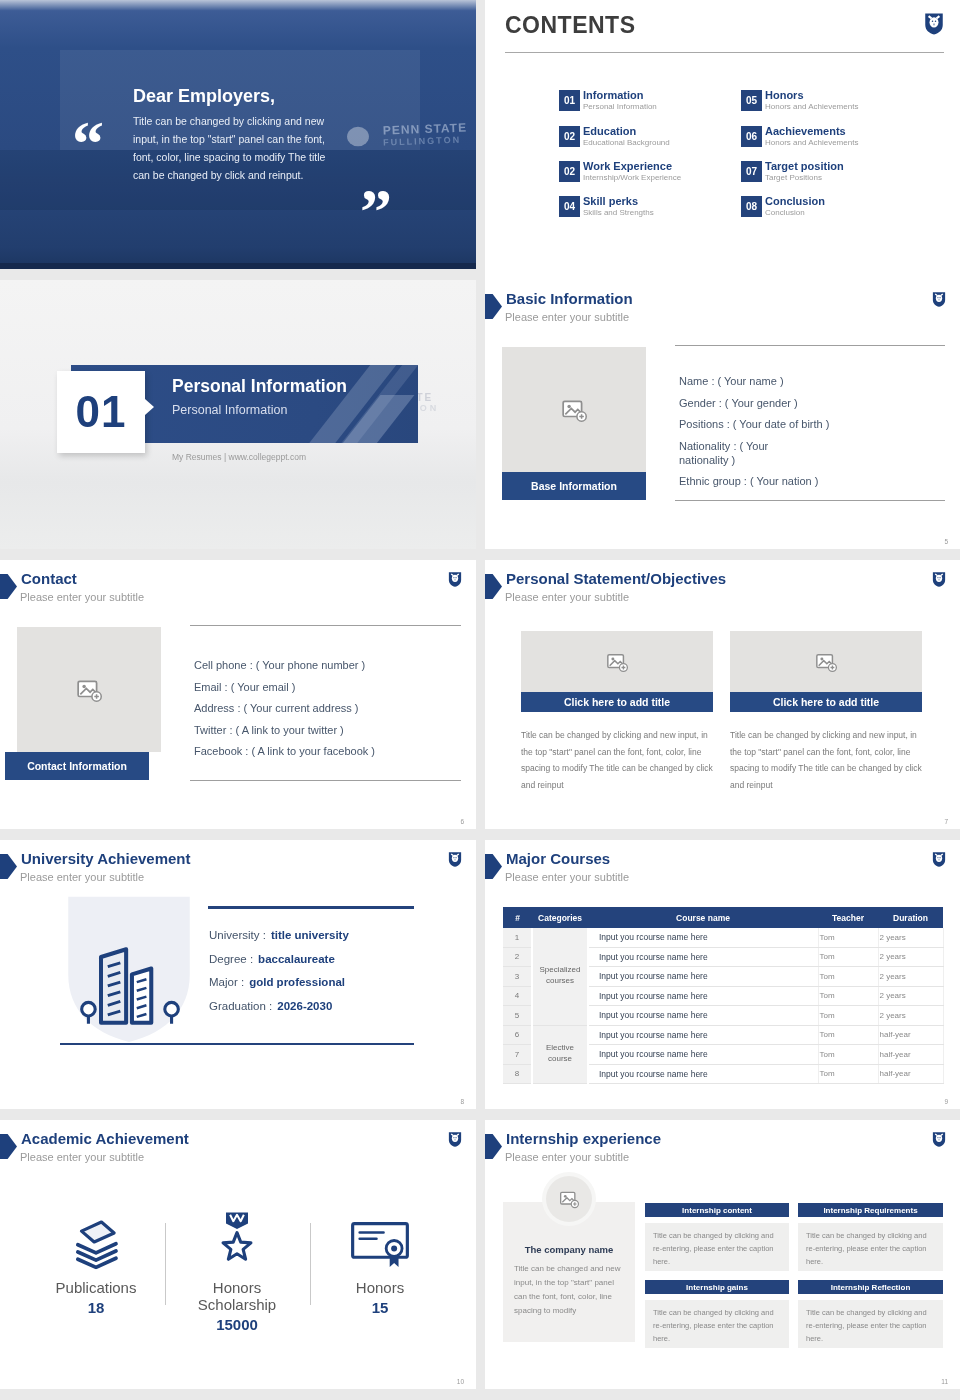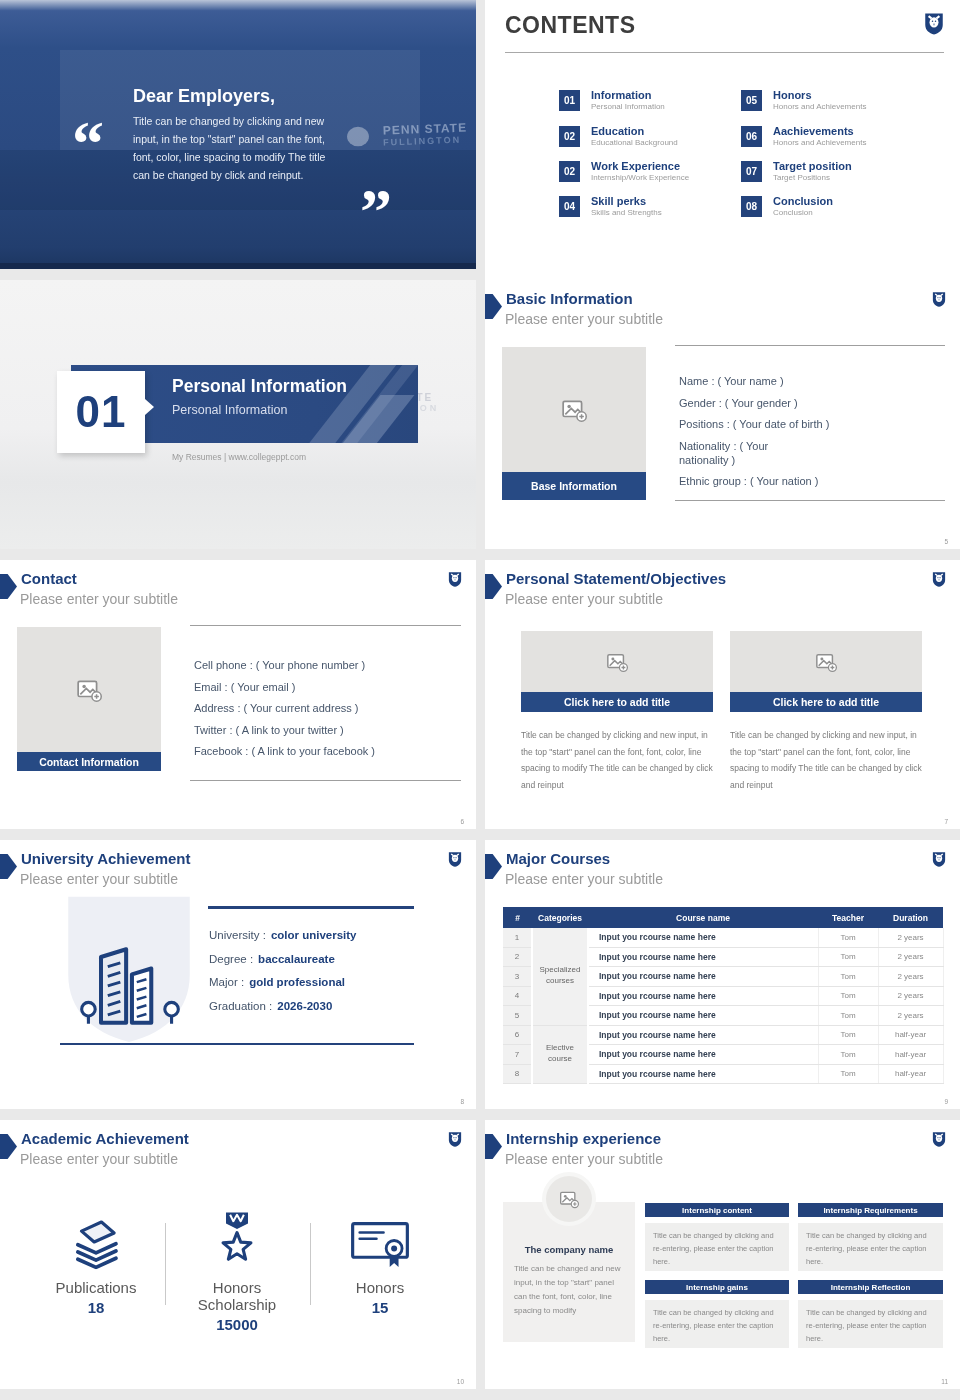--- a/index.html
+++ b/index.html
@@ -28,21 +28,21 @@
   .q-close{left:360px;top:196px}
   .cover-title{position:absolute;left:133px;top:86px;margin:0;font-size:18px;font-weight:bold;color:#fff}
   .cover-body{position:absolute;left:133px;top:112px;margin:0;font-size:10.5px;line-height:18px;color:#e8edf6;white-space:pre-line}
   .cover-bar{position:absolute;left:0;right:0;bottom:0;height:6px;background:#16294d}
 
   
   .contents-title{position:absolute;left:20px;top:12px;margin:0;font-size:23px;font-weight:bold;color:#3d3d3d;letter-spacing:.5px}
   .contents-rule{position:absolute;left:20px;right:16px;top:52px;height:1px;background:#a8a8a8}
   .toc-item{position:absolute;width:180px;display:flex}
   .toc-num{width:21px;height:21px;background:#24437c;color:#fff;font-size:10px;font-weight:bold;text-align:center;line-height:21px;flex:0 0 21px}
-  .toc-meta{margin-left:11px;margin-top:-1px}
+  .toc-meta{margin-left:3px;margin-top:-1px}
   .toc-title{font-size:11px;font-weight:bold;color:#1e407c}
   .toc-sub{font-size:8px;color:#9b9b9b;margin-top:1px}
   .contents-bar{position:absolute;left:0;right:0;bottom:0;height:7px;background:#24437c}
   .big-logo{position:absolute;right:16px;top:12px;width:20px;height:24px}
 
   
   .section{background:linear-gradient(180deg,#f4f4f4 0%,#f0f0f1 55%,#e7e8e9 75%,#eceded 100%)}
   .sec-banner{position:absolute;left:71px;top:85px;width:347px;height:78px;background:linear-gradient(100deg,#2d4d87 0%,#2b4a82 70%,#29477d 100%);overflow:hidden}
   .sec-stripe{position:absolute;background:rgba(190,203,224,0.55);transform:skewX(-38deg)}
   .sec-box{position:absolute;left:57px;top:91px;width:88px;height:82px;background:#fff;box-shadow:2px 3px 6px rgba(0,0,0,.18);display:flex;align-items:center;justify-content:center}
@@ -51,21 +51,21 @@
   .sec-title{position:absolute;left:172px;top:96px;margin:0;font-size:17.5px;font-weight:bold;color:#fff}
   .sec-sub{position:absolute;left:172px;top:123px;font-size:12.5px;color:#d9dfee}
   .sec-footer{position:absolute;left:172px;top:172px;font-size:8.5px;color:#9a9a9a}
   .sec-sign{position:absolute;left:378px;top:112px;color:#c6c9d2;font-weight:bold;opacity:.8}
   .sec-sign .l1{font-size:10px;letter-spacing:2px}
   .sec-sign .l2{font-size:9px;letter-spacing:3px;color:#d2d5dc}
 
   
   .hdr-arrow{position:absolute;left:0;top:14px;width:17px;height:25px;background:#1e407c;clip-path:polygon(0 0,45% 0,100% 50%,45% 100%,0 100%)}
   .hdr-title{position:absolute;left:20px;top:9px;margin:1px;font-size:15px;font-weight:bold;color:#1e407c}
-  .hdr-sub{position:absolute;left:20px;top:31px;font-size:14px;color:#9a9a9a}
+  .hdr-sub{position:absolute;left:20px;top:31px;font-size:11px;color:#9a9a9a}
   .hdr-logo{position:absolute;right:14px;top:11px;width:14px;height:17px}
   .pagenum{position:absolute;right:12px;bottom:4px;font-size:6.5px;color:#999}
 
   
   .ph{position:absolute;background:#e3e2e0;display:flex;align-items:center;justify-content:center;color:#8f8f8f}
   .cap{position:absolute;background:#274a84;color:#fff;font-weight:bold;font-size:10.5px;display:flex;align-items:center;justify-content:center}
 
   
   .line-rule{position:absolute;height:1px;background:#9f9f9f}
   .fields{position:absolute;left:194px;top:94px;font-size:11px;color:#47566b}
@@ -86,22 +86,22 @@
   .u-row{font-size:11.5px;margin-bottom:11.5px}
   .u-label{color:#44546a}
   .u-value{color:#1e407c;font-weight:bold;margin-left:5px}
 
   
   .ctable{position:absolute;left:18px;top:67px;width:440px;border-collapse:collapse;table-layout:fixed}
   .ctable th{background:#24437c;color:#fff;font-size:8.5px;font-weight:bold;height:19px;border:none}
   .ctable td{height:16.5px;border-bottom:1px solid #e4e4e4;border-right:1px solid #efefef}
   .td-num{background:#f1f1f1;color:#7a7a7a;font-size:8px;text-align:center;border-right:2px solid #fff !important}
   .td-cat{background:#f1f1f1;color:#666;font-size:8px;text-align:center;line-height:1.35;border-right:2px solid #fff !important}
-  .td-course{font-weight:bold;color:#323f52;font-size:8.5px;padding-left:10px;text-align:left}
-  .td-mid{color:#8a8a8a;font-size:8px;text-align:center}
+  .td-course{font-weight:normal;color:#323f52;font-size:8.5px;padding-left:10px;text-align:left}
+  .td-mid{color:#8a8a8a;font-size:8px;text-align:left}
 
   
   .stat{position:absolute;top:88px;width:130px;text-align:center}
   .stat-icon{height:62px;display:flex;align-items:flex-end;justify-content:center}
   .stat-label{font-size:15px;color:#595959;margin-top:9px}
   .stat-value{font-size:15px;font-weight:bold;color:#1e407c;margin-top:3px}
   .stat-div{position:absolute;top:103px;width:1px;height:82px;background:#c9c9c9}
 
   
   .co-card{position:absolute;left:18px;top:82px;width:132px;height:140px;background:#f1f0ef;text-align:center}
@@ -302,21 +302,21 @@
   <h2 class="hdr-title">Contact</h2>
   <div class="hdr-sub">Please enter your subtitle</div>
   <svg class="hdr-logo" viewBox="0 0 24 28">
       <use href="#sym-shield"></use>
     </svg>
   <div class="ph" style="left:17px;top:67px;width:144px;height:125px">
     <svg width="26" height="26" viewBox="0 0 24 24">
         <use href="#sym-img"></use>
       </svg>
   </div>
-  <div class="cap" style="left:17px;top:192px;width:144px;height:19px">Contact Information</div>
+  <div class="cap" style="left:5px;top:192px;width:144px;height:28px">Contact Information</div>
   <div class="line-rule" style="left:190px;right:15px;top:65px"></div>
   <div class="fields" style="top:98px">
     <div class="field">Cell phone : ( Your phone number )</div>
     <div class="field">Email : ( Your email )</div>
     <div class="field">Address : ( Your current address )</div>
     <div class="field">Twitter : ( A link to your twitter )</div>
     <div class="field">Facebook : ( A link to your facebook )</div>
   </div>
   <div class="line-rule" style="left:190px;right:15px;top:220px"></div>
   <div class="pagenum">6</div>
@@ -360,21 +360,21 @@
     </svg>
   <svg class="uni-water" viewBox="0 0 24 28">
       <use href="#sym-shield-light"></use>
     </svg>
   <svg class="uni-icon" viewBox="0 0 120 110">
       <use href="#sym-build"></use>
     </svg>
   <div class="uni-line-top"></div>
   <div class="uni-rows">
     <div class="u-row">
-      <span class="u-label">University :</span><span class="u-value">color university</span>
+      <span class="u-label">University :</span><span class="u-value">title university</span>
     </div>
     <div class="u-row">
       <span class="u-label">Degree :</span><span class="u-value">baccalaureate</span>
     </div>
     <div class="u-row">
       <span class="u-label">Major :</span><span class="u-value">gold professional</span>
     </div>
     <div class="u-row">
       <span class="u-label">Graduation :</span><span class="u-value">2026-2030</span>
     </div>

